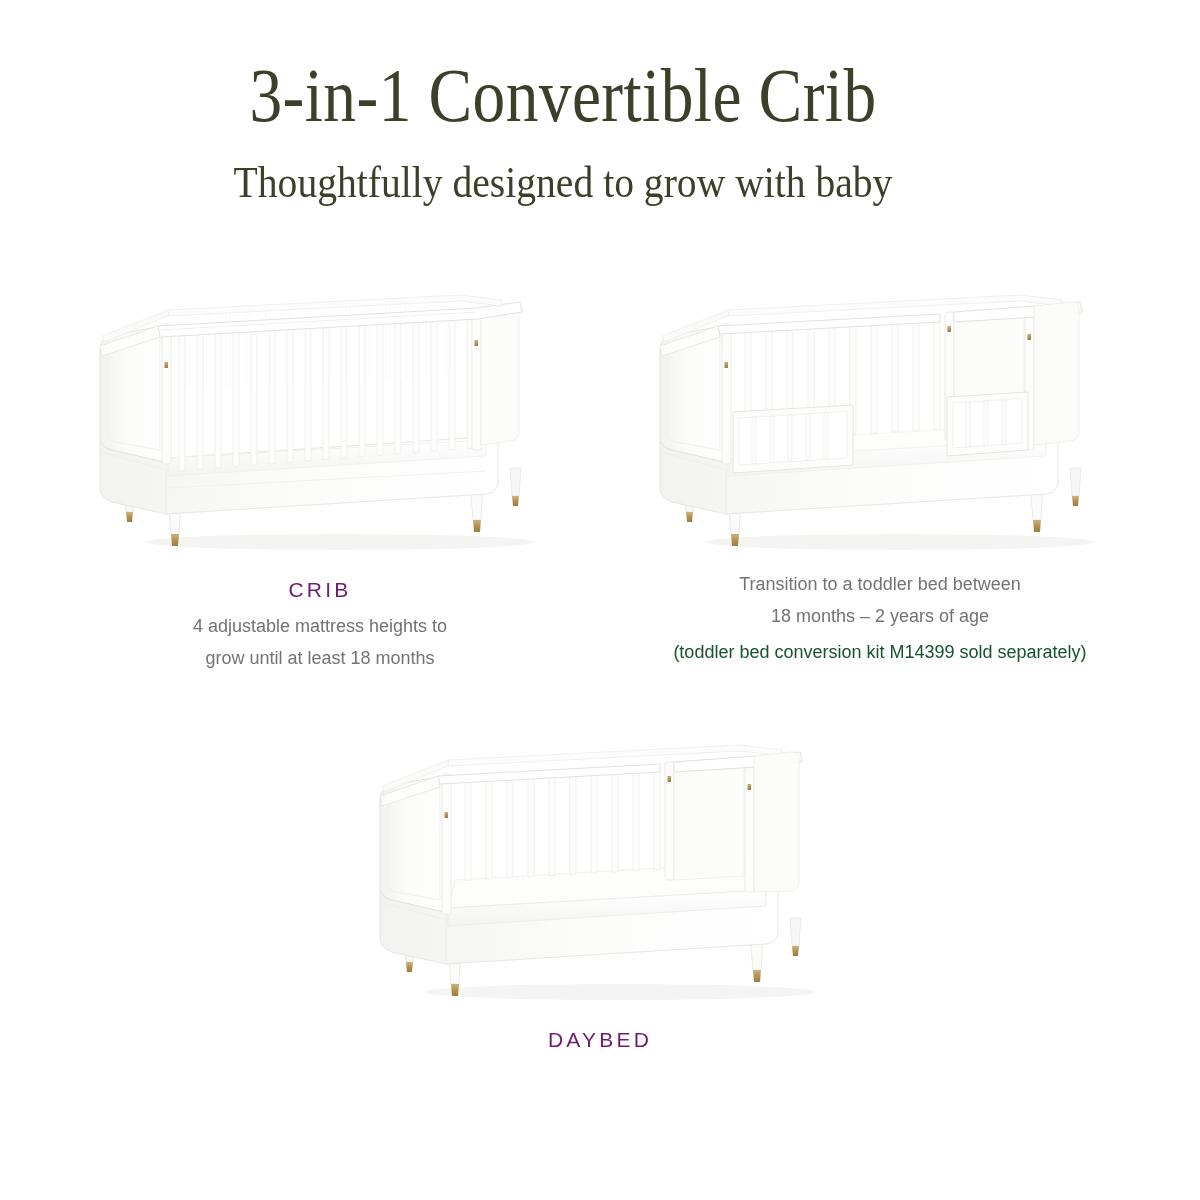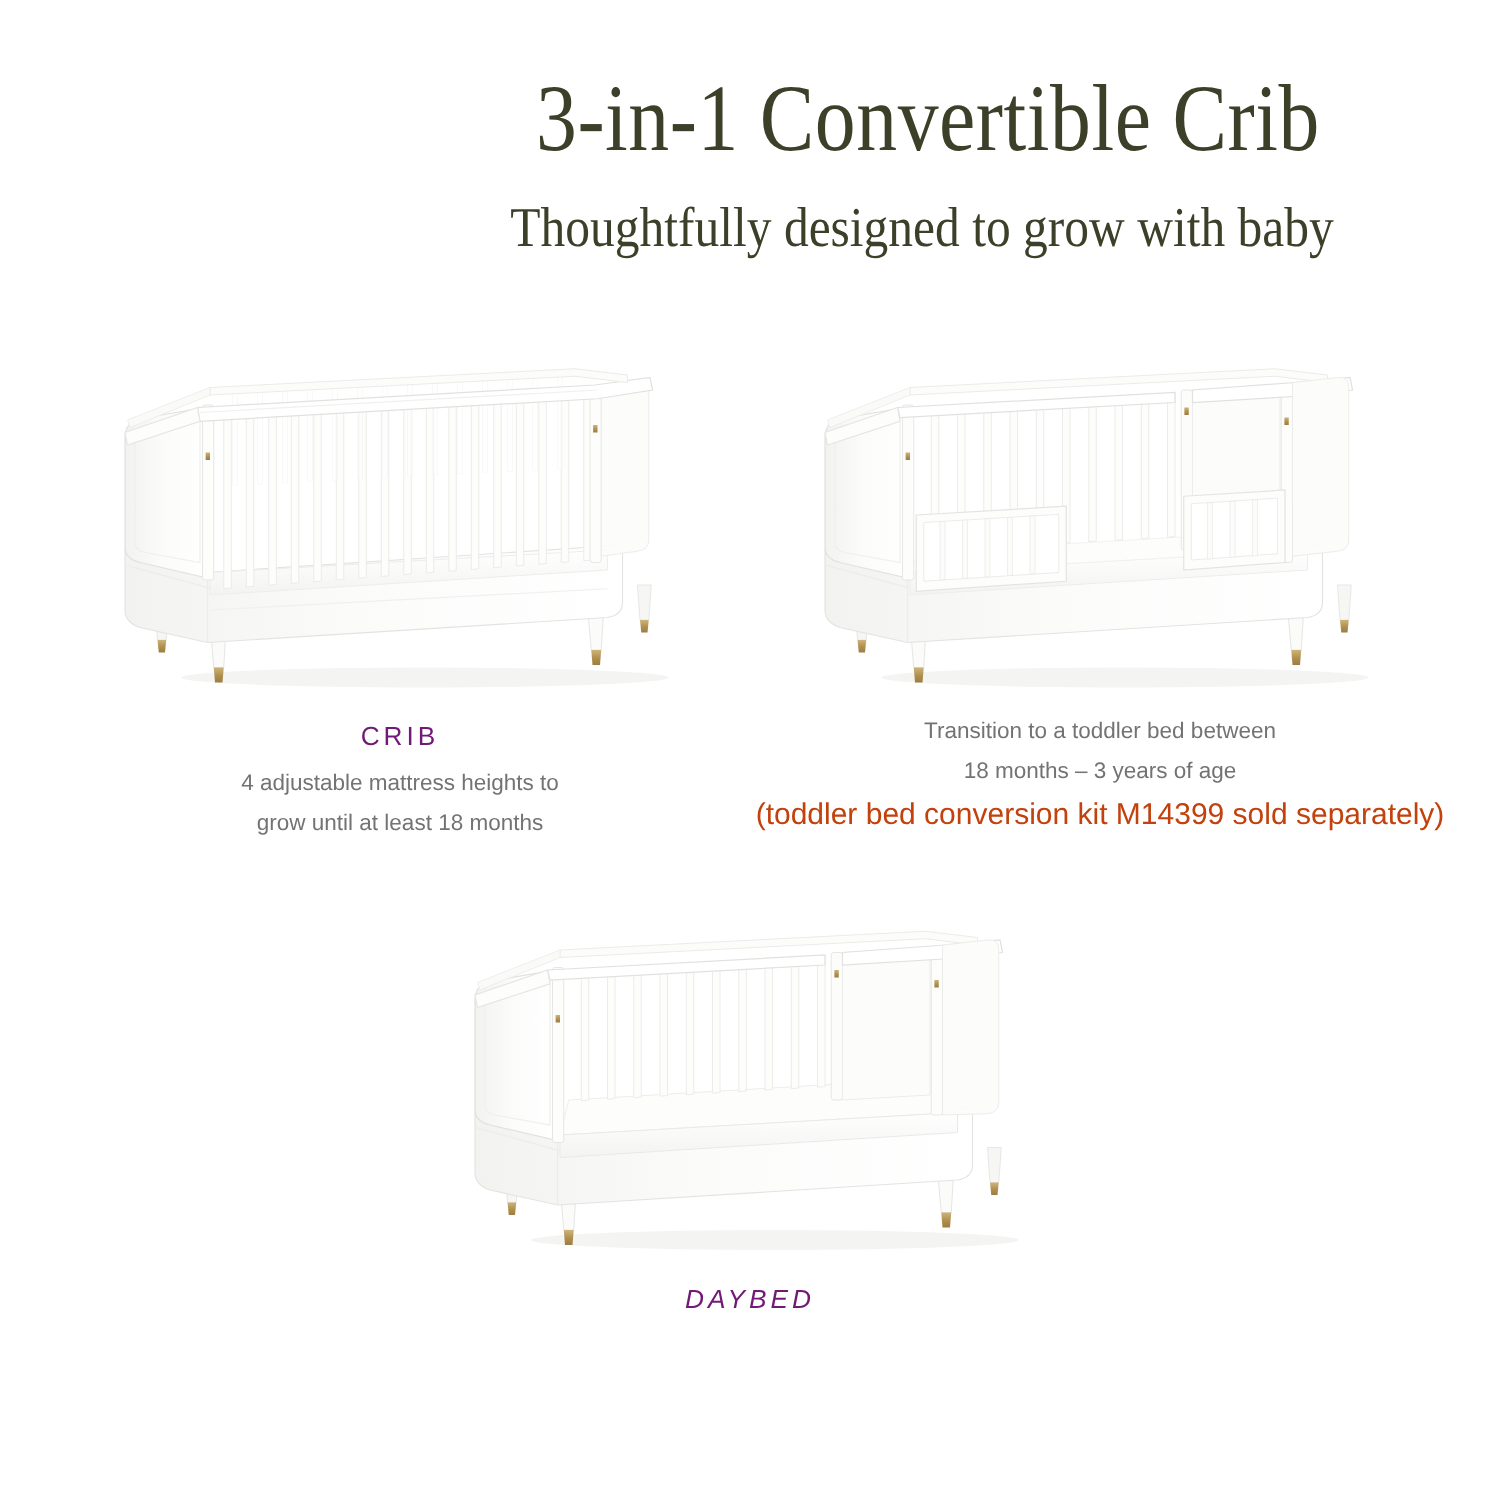--- a/index.html
+++ b/index.html
@@ -14,23 +14,23 @@
     overflow: hidden;
     font-family: "Liberation Sans", sans-serif;
     color: #3d4029;
     -webkit-font-smoothing: antialiased;
   }
 
   
   .header {
     position: absolute;
     top: 52px;
-    left: 18px;
+    left: 5px;
     width: 1116px;
-    text-align: right;
+    text-align: center;
   }
   .main-title {
     font-family: "Liberation Serif", "DejaVu Serif", serif;
     font-size: 76px;
     line-height: 86px;
     font-weight: 400;
     letter-spacing: 0.5px;
     color: #3d4029;
     transform: scaleX(0.86);
     transform-origin: center top;
@@ -47,21 +47,21 @@
     margin: 18px 0 0 0;
   }
 
   
   .cell {
     position: absolute;
     text-align: center;
   }
   .cell-crib      { left: 40px;  top: 290px; width: 560px; }
   .cell-toddler   { left: 600px; top: 290px; width: 560px; }
-  .cell-daybed    { left: 320px; top: 740px; width: 560px; font-style: italic; }
+  .cell-daybed    { left: 320px; top: 740px; width: 560px; }
 
   .stage {
     position: relative;
     width: 560px;
     height: 270px;
     margin: 0 auto;
   }
 
   .cap-title {
     font-size: 21px;
@@ -71,23 +71,23 @@
     margin-top: 18px;
   }
   .cap-body {
     font-size: 18px;
     line-height: 32px;
     color: #737373;
     margin-top: 8px;
     white-space: pre-line;
   }
   .cap-note {
-    font-size: 24px;
+    font-size: 18px;
     line-height: 24px;
-    color: #c2410c;
+    color: #14532d;
     margin-top: 8px;
   }
 
   
   .prod-svg { display: block; width: 560px; height: 270px; }
 </style>
 </head>
 <body>
 
 <div class="header">
@@ -314,21 +314,21 @@
         <path d="M60,56 L118,36 L120,47 L62,66 Z" fill="#fdfdfc" stroke="#e5e5e3" stroke-width="0.9"></path>
         <path d="M62,46 L128,20 L128,26 L64,52 Z" fill="#fafaf9" stroke="#ebebe9" stroke-width="0.7"></path>
       </g>
 
       <g>
         <path d="M434,16 L470,12 Q479,11 479,19 L479,142 Q479,150 470,151 L434,155 Z" fill="#fcfcfb" stroke="#ebebe9" stroke-width="0.8" opacity="0.95"></path>
       </g>
     </svg>
   </div>
   <div class="cap-body">Transition to a toddler bed between
-18 months – 3 years of age</div>
+18 months – 2 years of age</div>
   <div class="cap-note">(toddler bed conversion kit M14399 sold separately)</div>
 </div>
 
 <div class="cell cell-daybed">
   <div class="stage">
     <svg class="prod-svg" viewBox="0 0 560 270">
       <ellipse cx="300" cy="252" rx="195" ry="8" fill="#f4f4f3"></ellipse>
 
       <g>
         <path d="M84,192 L95,192 L93,222 L86,222 Z" fill="#f6f6f5" stroke="#e3e3e1" stroke-width="0.7"></path>

